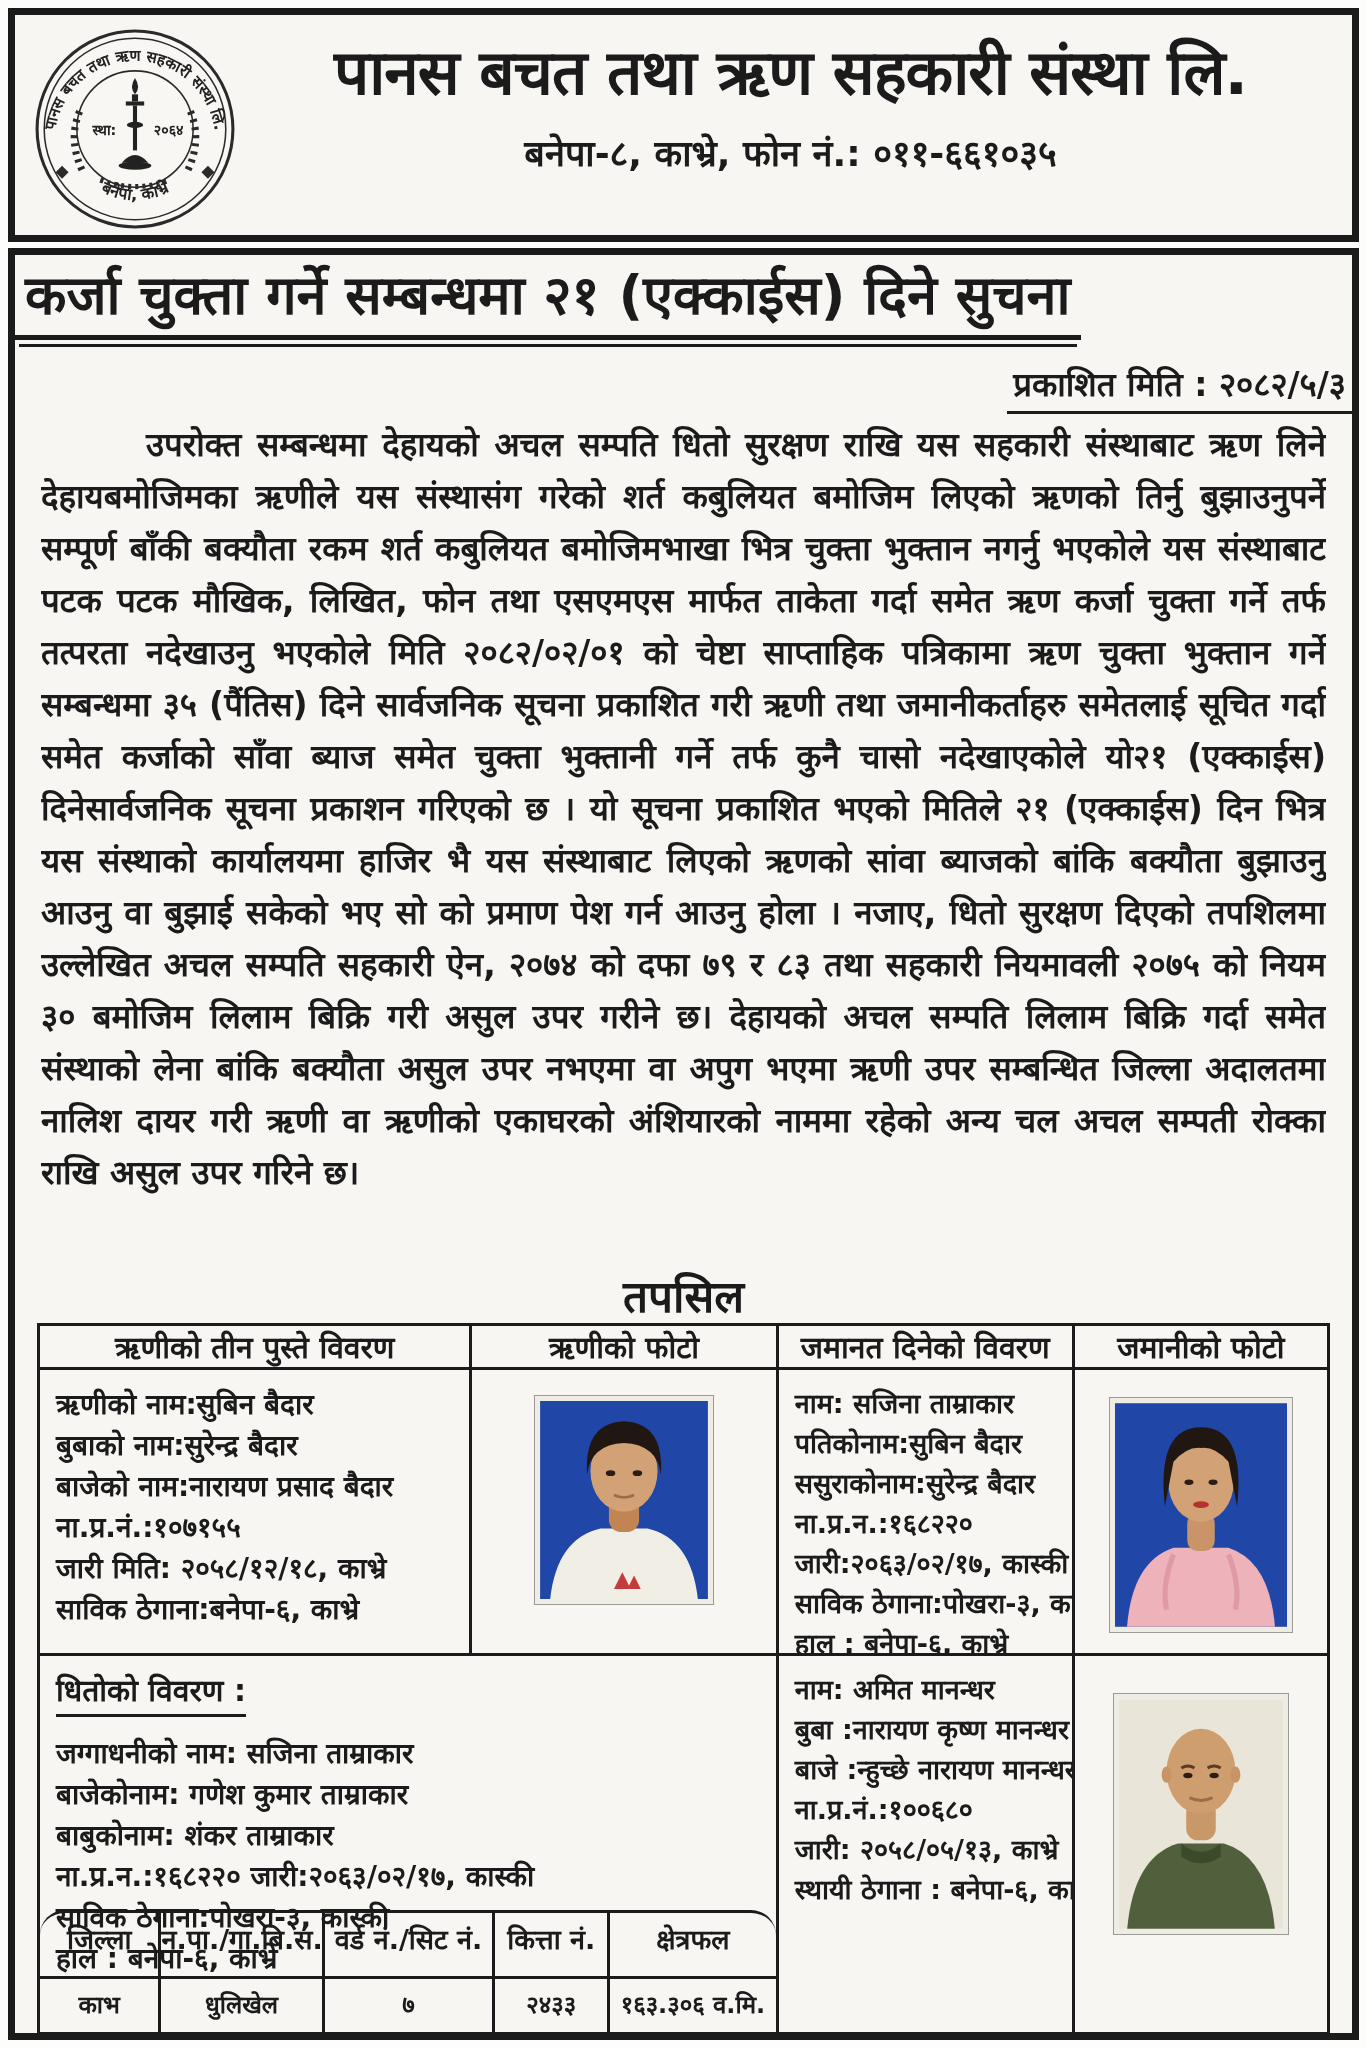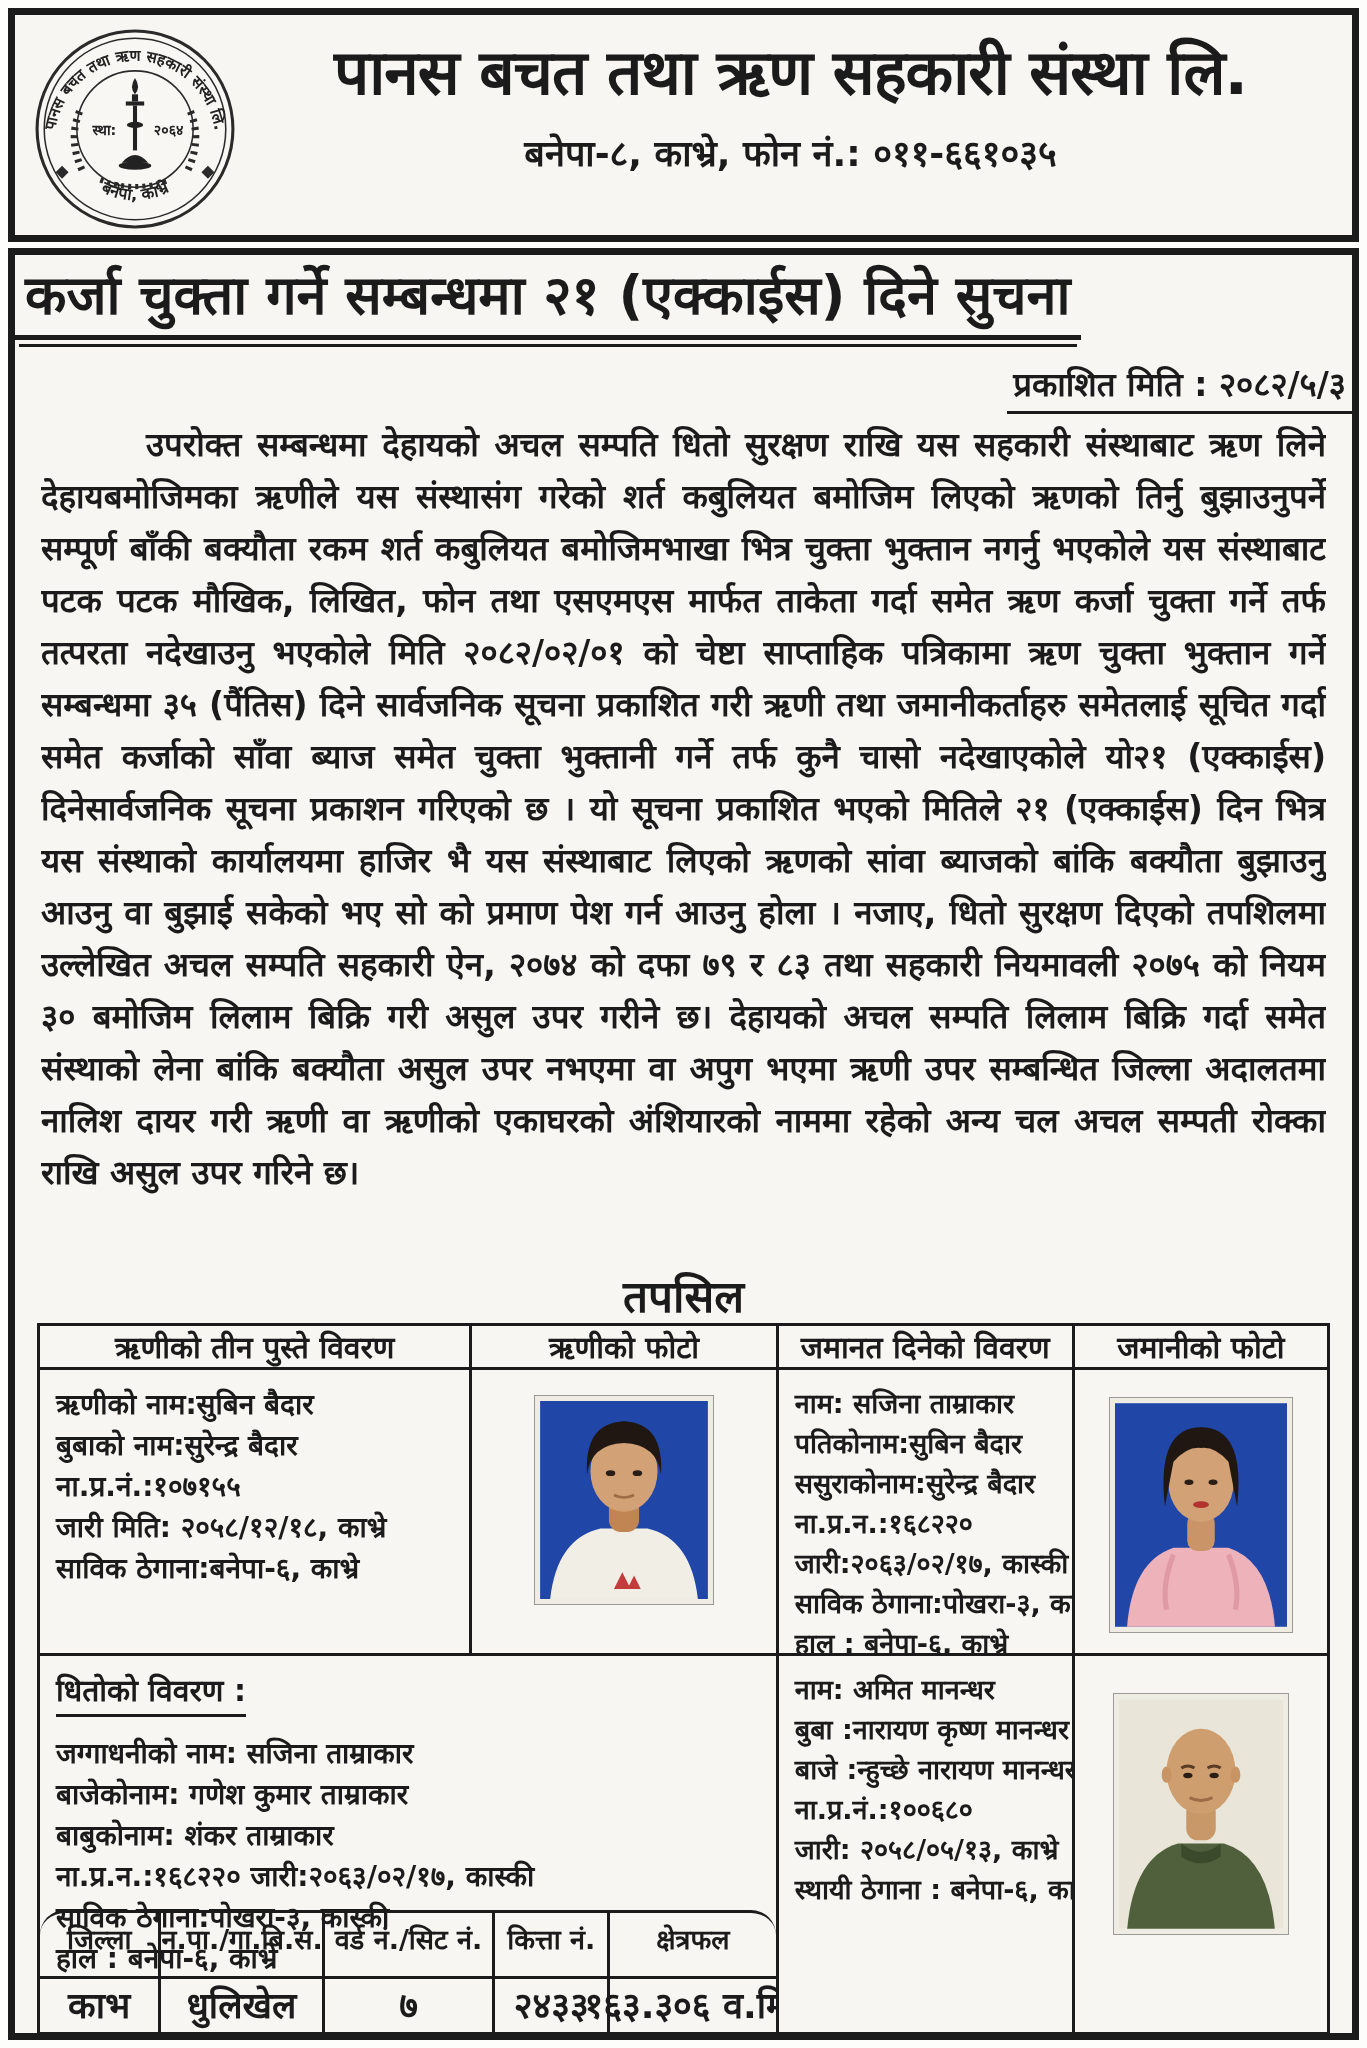--- a/index.html
+++ b/index.html
@@ -92,21 +92,21 @@
   }
   .land-hcell{
     border-right:3px solid var(--ink,#1b1b1b);
     border-bottom:3px solid var(--ink,#1b1b1b);
     box-sizing:border-box;text-align:center;padding-top:6px;
     font-size:27px;font-weight:bold;white-space:nowrap;overflow:hidden;
   }
   .land-dcell{
     border-right:3px solid var(--ink,#1b1b1b);box-sizing:border-box;
     display:flex;align-items:center;justify-content:center;
-    font-size:36px;font-weight:bold;
+    font-size:24px;font-weight:bold;
   }
   .land-hcell.lastcol,.land-dcell.lastcol{border-right:none;}
 </style>
 </head>
 <body>
 
 <div class="page">
 
   <div class="header-box">
     <div class="logo-wrap">
@@ -170,20 +170,21 @@
     <div class="main-table">
 
       <div class="tcell thead">ऋणीको  तीन पुस्ते विवरण</div>
       <div class="tcell thead">ऋणीको फोटो</div>
       <div class="tcell thead">जमानत दिनेको विवरण</div>
       <div class="tcell thead lastcol">जमानीको फोटो</div>
 
       <div class="tcell details">
         <div>ऋणीको नाम:सुबिन बैदार</div>
         <div>बुबाको नाम:सुरेन्द्र बैदार</div>
+        <div>बाजेको नाम:नारायण प्रसाद बैदार</div>
         <div>ना.प्र.नं.:१०७१५५</div>
         <div>जारी मिति: २०५८/१२/१८, काभ्रे</div>
         <div>साविक ठेगाना:बनेपा-६, काभ्रे</div>
       </div>
 
       <div class="tcell photo-cell" style="padding-top:26px;">
         <div class="photo">
           <svg width="168" height="198" viewBox="0 0 100 118">
             <rect width="100" height="118" style="fill:var(--photo_blue)"></rect>
             <path d="M6 118 Q10 82 36 76 L64 76 Q90 82 94 118 Z" style="fill:var(--shirt_white)"></path>

